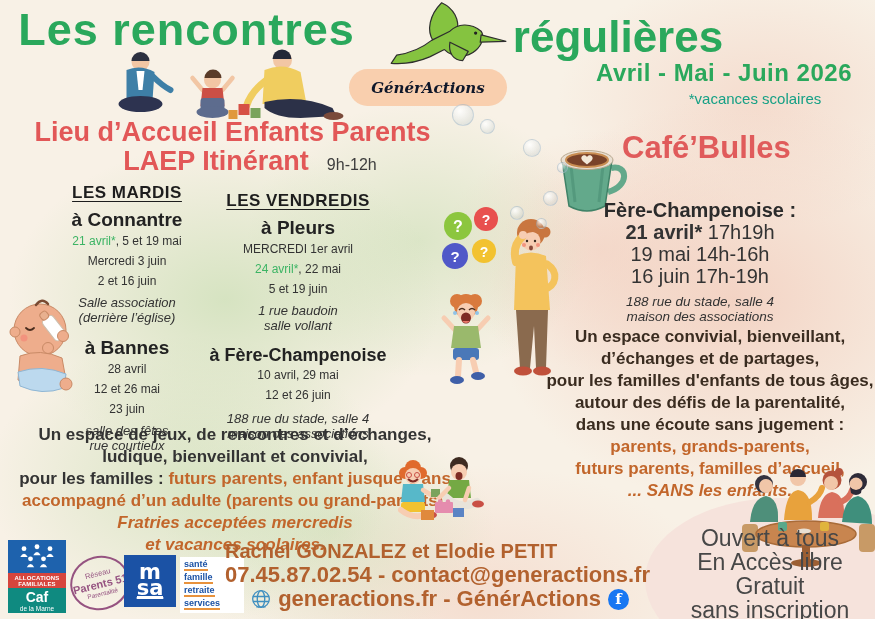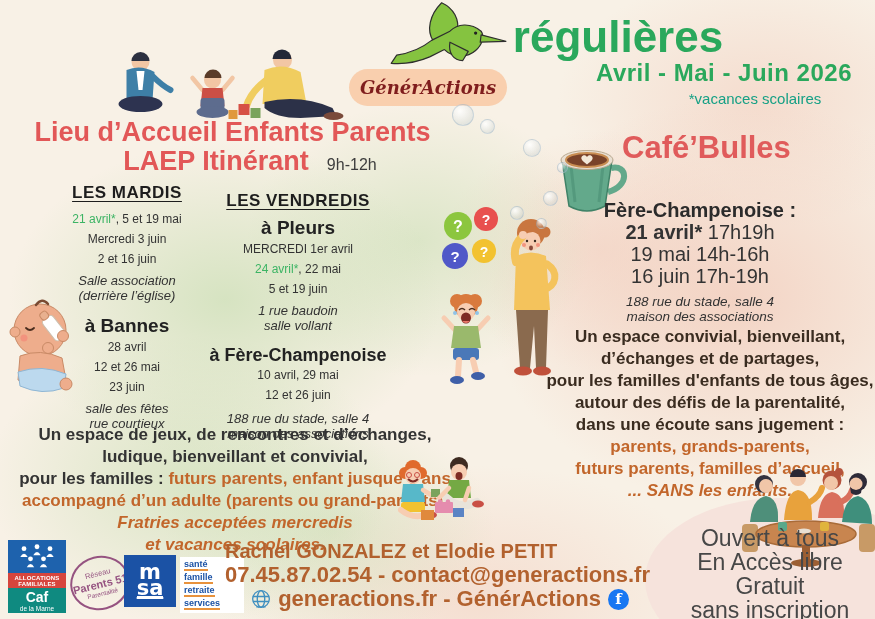--- a/index.html
+++ b/index.html
@@ -18,21 +18,21 @@
       radial-gradient(ellipse 210px 160px at 600px 250px, rgba(242,206,190,.55), rgba(242,206,190,0) 75%);
   }
   .abs{position:absolute;}
   
   .title-left{left:14px;top:4px;width:345px;font-size:45px;font-weight:700;color:#2aa85c;letter-spacing:1px;text-align:center;}
   .title-right{left:512px;top:12px;width:212px;font-size:44px;font-weight:700;color:#2aa85c;text-align:center;}
   .period{left:588px;top:59px;width:272px;font-size:24px;font-weight:700;color:#2aa85c;text-align:center;letter-spacing:.5px;}
   .note{left:655px;top:90px;width:200px;font-size:15px;font-weight:500;color:#16a085;text-align:center;}
   .bird{left:388px;top:0;width:122px;height:78px;}
   .pill{left:349px;top:69px;width:158px;height:37px;background:#f9cfae;border-radius:20px;display:flex;align-items:center;justify-content:center;}
-  .pill span{font-family:"DejaVu Serif",serif;font-style:italic;font-weight:700;font-size:18px;color:#7f1d1d;}
+  .pill span{font-family:"DejaVu Serif",serif;font-style:italic;font-weight:700;font-size:15px;color:#0f172a;}
   .family{left:98px;top:46px;width:250px;height:80px;}
   
   .laep1{left:10px;top:117px;width:445px;font-size:27px;font-weight:700;color:#e25757;text-align:center;}
   .laep2{left:30px;top:146px;width:440px;display:flex;justify-content:center;align-items:baseline;gap:18px;}
   .laep2 .t{font-size:27px;font-weight:800;color:#e25757;}
   .laep2 .h{font-size:16px;color:#3d3d3d;}
   .col{position:absolute;text-align:center;color:#333;}
   .col-mardis{left:28px;top:183px;width:198px;}
   .col-vendredis{left:208px;top:191px;width:180px;}
   .colhead{font-size:17px;font-weight:800;color:#1d1d1d;text-decoration:underline;text-underline-offset:3px;letter-spacing:.5px;margin-bottom:6px;}
@@ -87,20 +87,21 @@
   .globe{width:20px;height:20px;}
   .fb{width:21px;height:21px;border-radius:50%;background:#1877f2;color:#fff;font-family:"DejaVu Serif",serif;font-weight:700;font-size:15px;display:flex;align-items:center;justify-content:center;}
 </style>
 </head>
 <body>
 
 <div class="canvas">
 
   <div class="abs blob"></div>
 
+  <div class="abs title-left">Les rencontres</div>
   <div class="abs title-right">régulières</div>
   <div class="abs period">Avril - Mai - Juin 2026</div>
   <div class="abs note">*vacances scolaires</div>
 
   <svg class="abs bird" viewBox="0 0 130 85">
     <g fill="#85c340" stroke="#2e2e2e" stroke-width="1.3" stroke-linejoin="round">
       <path d="M57 3 C44 16 40 33 48 45 L74 36 C77 21 70 9 57 3 Z"></path>
       <path d="M100 34 C88 24 74 26 66 34 L46 44 C36 52 22 58 8 60 L2 69 C14 70 30 68 44 62 L60 54 C68 62 84 64 94 55 C101 49 104 40 100 34 Z"></path>
       <path d="M100 38 L127 45 L99 46 Z"></path>
       <path d="M66 46 C64 58 70 66 80 66 L86 56 Z"></path>
@@ -136,20 +137,21 @@
   </svg>
 
   <div class="abs laep1">Lieu d’Accueil Enfants Parents</div>
   <div class="abs laep2">
     <span class="t">LAEP Itinérant</span>
     <span class="h">9h-12h</span>
   </div>
 
   <div class="col col-mardis">
     <div class="colhead">LES MARDIS</div>
+    <div class="place">à Connantre</div>
     <div class="dl"><span class="grn">21 avril*</span><span>, 5 et 19 mai</span></div>
     <div class="dl">Mercredi 3 juin</div>
     <div class="dl">2 et 16 juin</div>
     <div class="venue">
       <div>Salle association</div>
       <div>(derrière l’église)</div>
     </div>
     <div class="place gap12">à Bannes</div>
     <div class="dl">28 avril</div>
     <div class="dl">12 et 26 mai</div>

